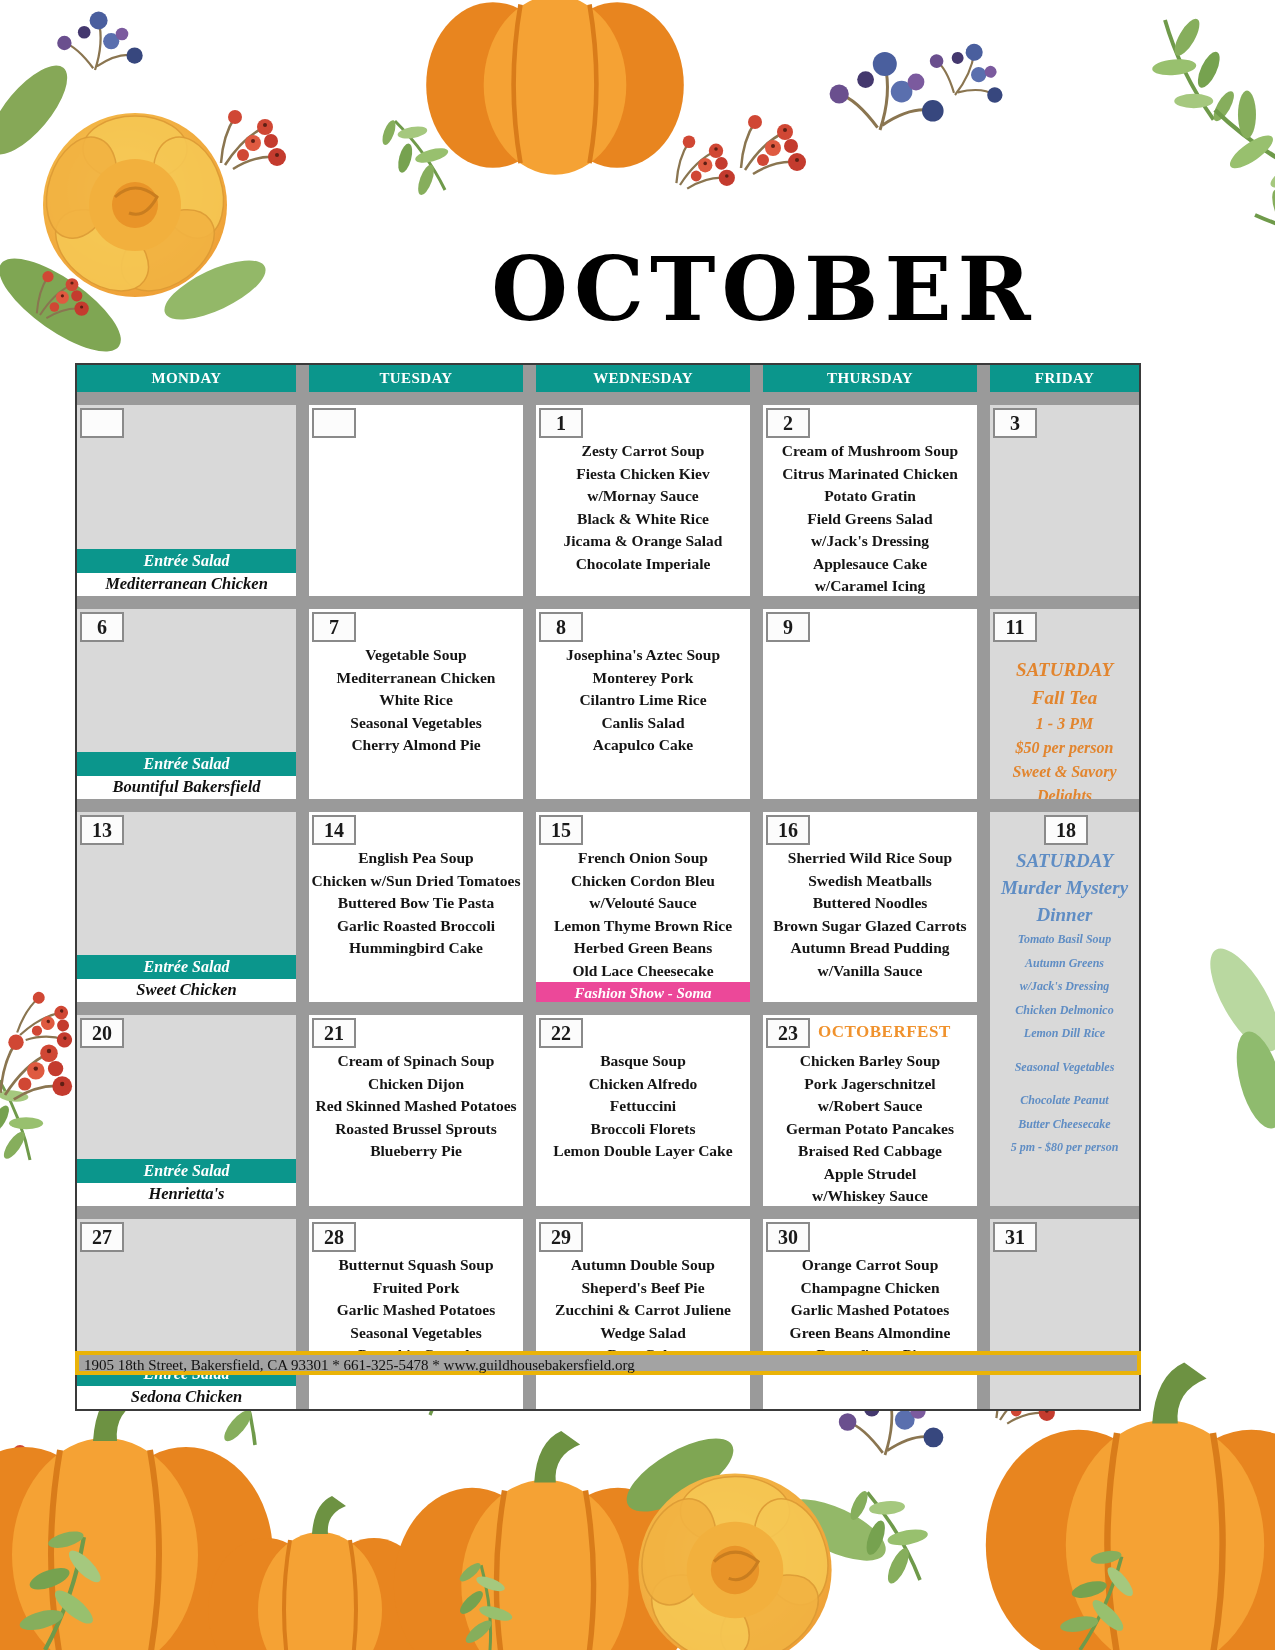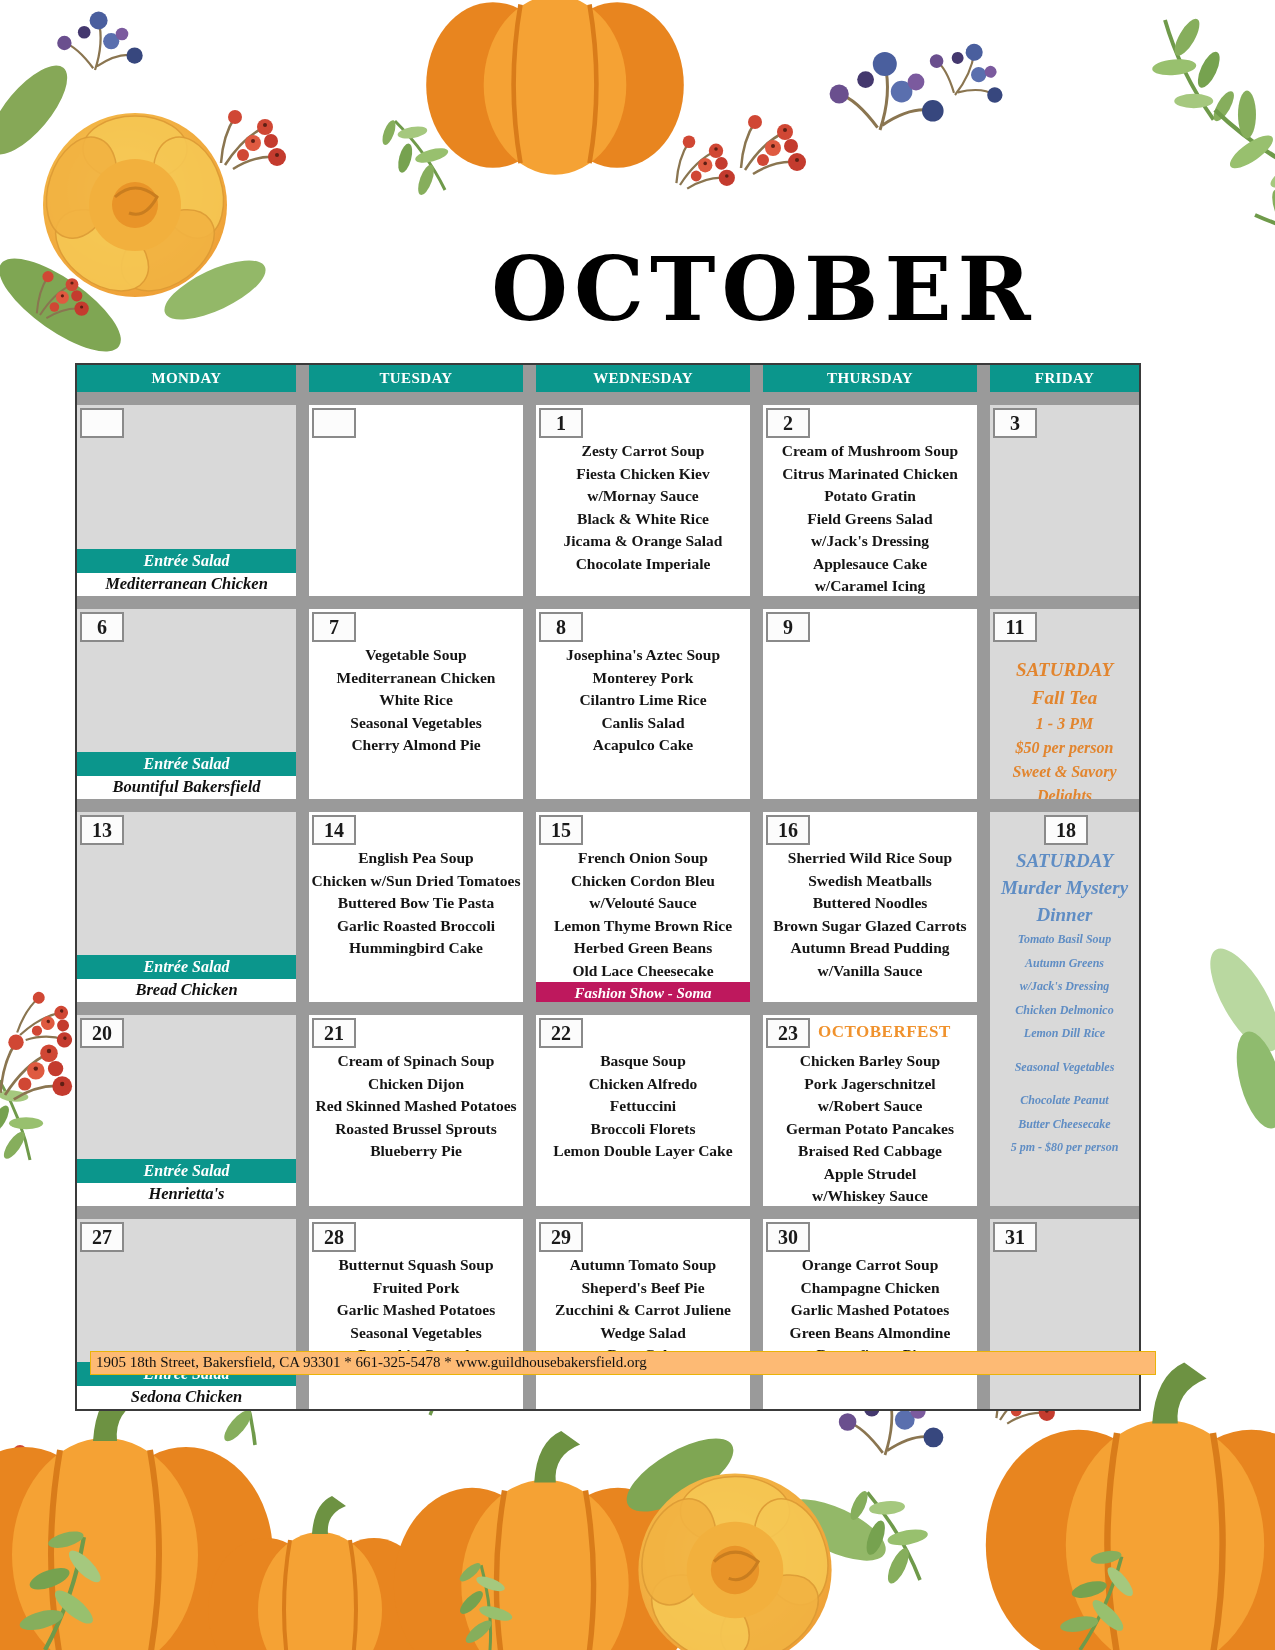--- a/index.html
+++ b/index.html
@@ -30,24 +30,24 @@
   .lines.orange .line{color:#e2852e;font-style:italic;font-size:16px;line-height:24px;}
   .lines.orange .line.big{font-size:19px;line-height:28px;}
   .lines.blue .line{color:#5f8dc4;font-style:italic;font-size:12px;line-height:23.5px;}
   .lines.blue .line.big{font-size:19px;line-height:27px;}
   .span2 .lines .line:nth-child(8),.span2 .lines .line:nth-child(9){margin-top:10px;}
   .spacer{flex:1;}
   .salad-banner{flex:none;background:#0b968c;color:#fff;text-align:center;height:24px;
        font:bold italic 16px/24px "Liberation Serif",serif;margin-top:44px;}
   .salad-name{flex:none;background:#fff;color:#101010;text-align:center;height:23px;
        font:bold italic 16.5px/22px "Liberation Serif",serif;}
-  .event-banner{margin-top:auto;flex:none;background:#be185d;color:#fff;text-align:center;height:22px;
+  .event-banner{margin-top:auto;flex:none;background:#ec4899;color:#fff;text-align:center;height:22px;
        font:bold italic 15px/22px "Liberation Serif",serif;}
-  .footer{position:absolute;left:90px;top:1351px;width:1066px;height:24px;box-sizing:border-box;
-       background:#fdba74;border:1px solid #eab308;font:15px/19px "Liberation Serif",serif;color:#111;
+  .footer{position:absolute;left:75px;top:1351px;width:1066px;height:24px;box-sizing:border-box;
+       background:#a3a3a3;border:4px solid #eab308;font:15px/19px "Liberation Serif",serif;color:#111;
        padding:1px 0 0 5px;z-index:2;}
 </style>
 </head>
 <body>
 
 <div class="page">
 
   <svg class="decor" width="1275" height="1650" viewBox="0 0 1275 1650">
     <defs>
       <radialGradient id="roseG" cx="45%" cy="42%" r="60%">
@@ -266,21 +266,21 @@
           <div class="line">$50 per person</div>
           <div class="line">Sweet &amp; Savory Delights</div>
         </div>
       </div>
       <div class="cell gray">
         <div class="date-row">
           <div class="datebox">13</div>
         </div>
         <div class="spacer"></div>
         <div class="salad-banner">Entrée Salad</div>
-        <div class="salad-name">Bread Chicken</div>
+        <div class="salad-name">Sweet Chicken</div>
       </div>
       <div class="cell white">
         <div class="date-row">
           <div class="datebox">14</div>
         </div>
         <div class="lines">
           <div class="line">English Pea Soup</div>
           <div class="line">Chicken w/Sun Dried Tomatoes</div>
           <div class="line">Buttered Bow Tie Pasta</div>
           <div class="line">Garlic Roasted Broccoli</div>
@@ -397,21 +397,21 @@
           <div class="line">Garlic Mashed Potatoes</div>
           <div class="line">Seasonal Vegetables</div>
           <div class="line">Pumpkin Crunch</div>
         </div>
       </div>
       <div class="cell white">
         <div class="date-row">
           <div class="datebox">29</div>
         </div>
         <div class="lines">
-          <div class="line">Autumn Tomato Soup</div>
+          <div class="line">Autumn Double Soup</div>
           <div class="line">Sheperd's Beef Pie</div>
           <div class="line">Zucchini &amp; Carrot Juliene</div>
           <div class="line">Wedge Salad</div>
           <div class="line">Rum Cake</div>
         </div>
       </div>
       <div class="cell white">
         <div class="date-row">
           <div class="datebox">30</div>
         </div>

